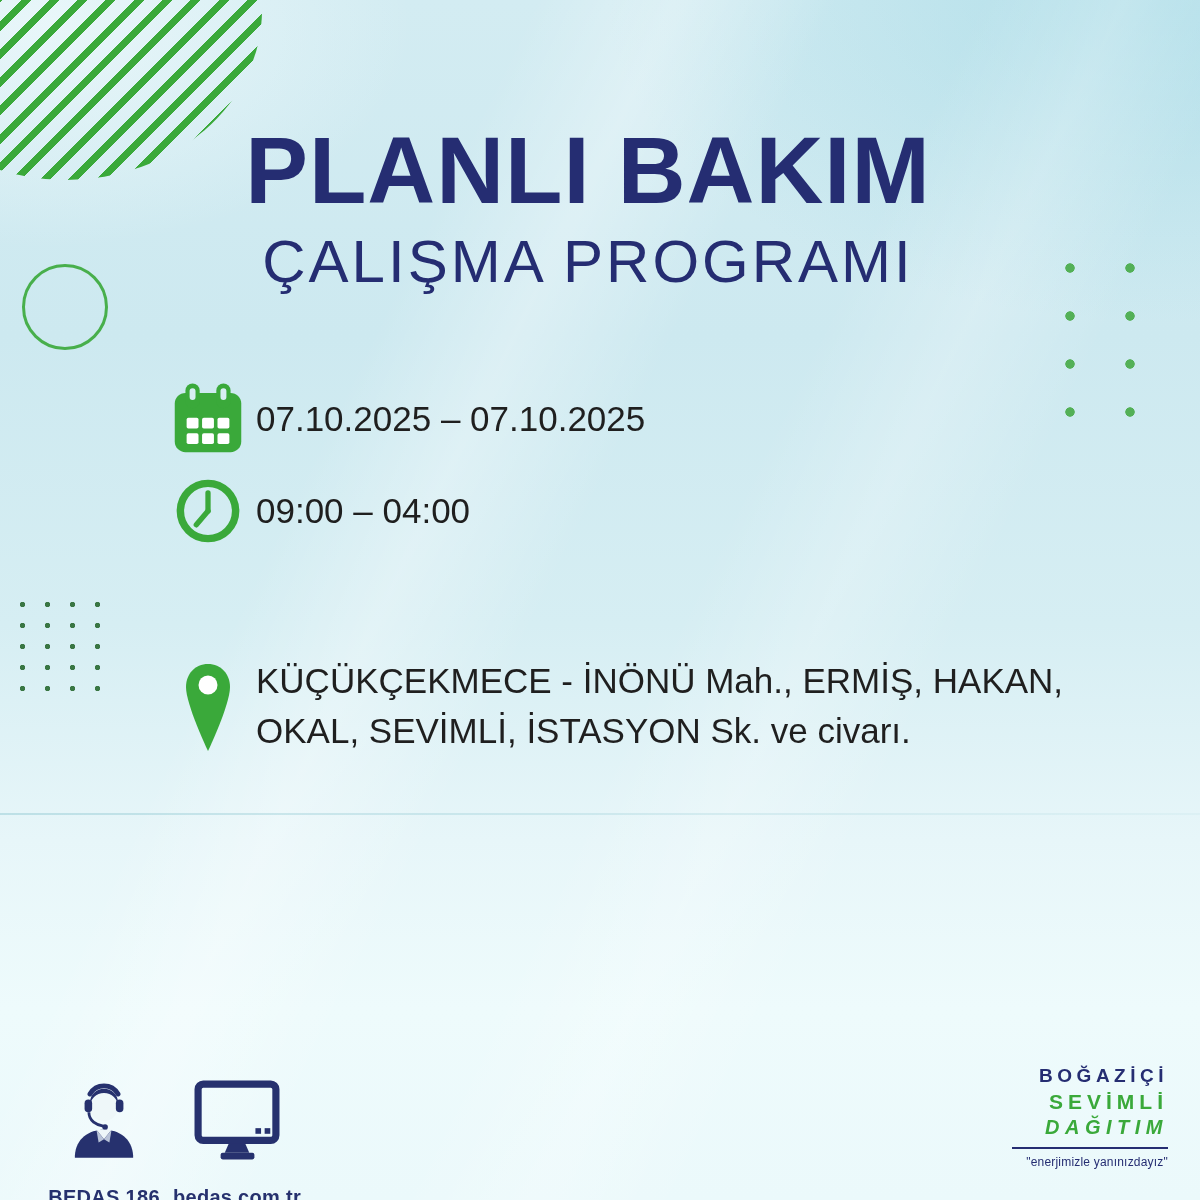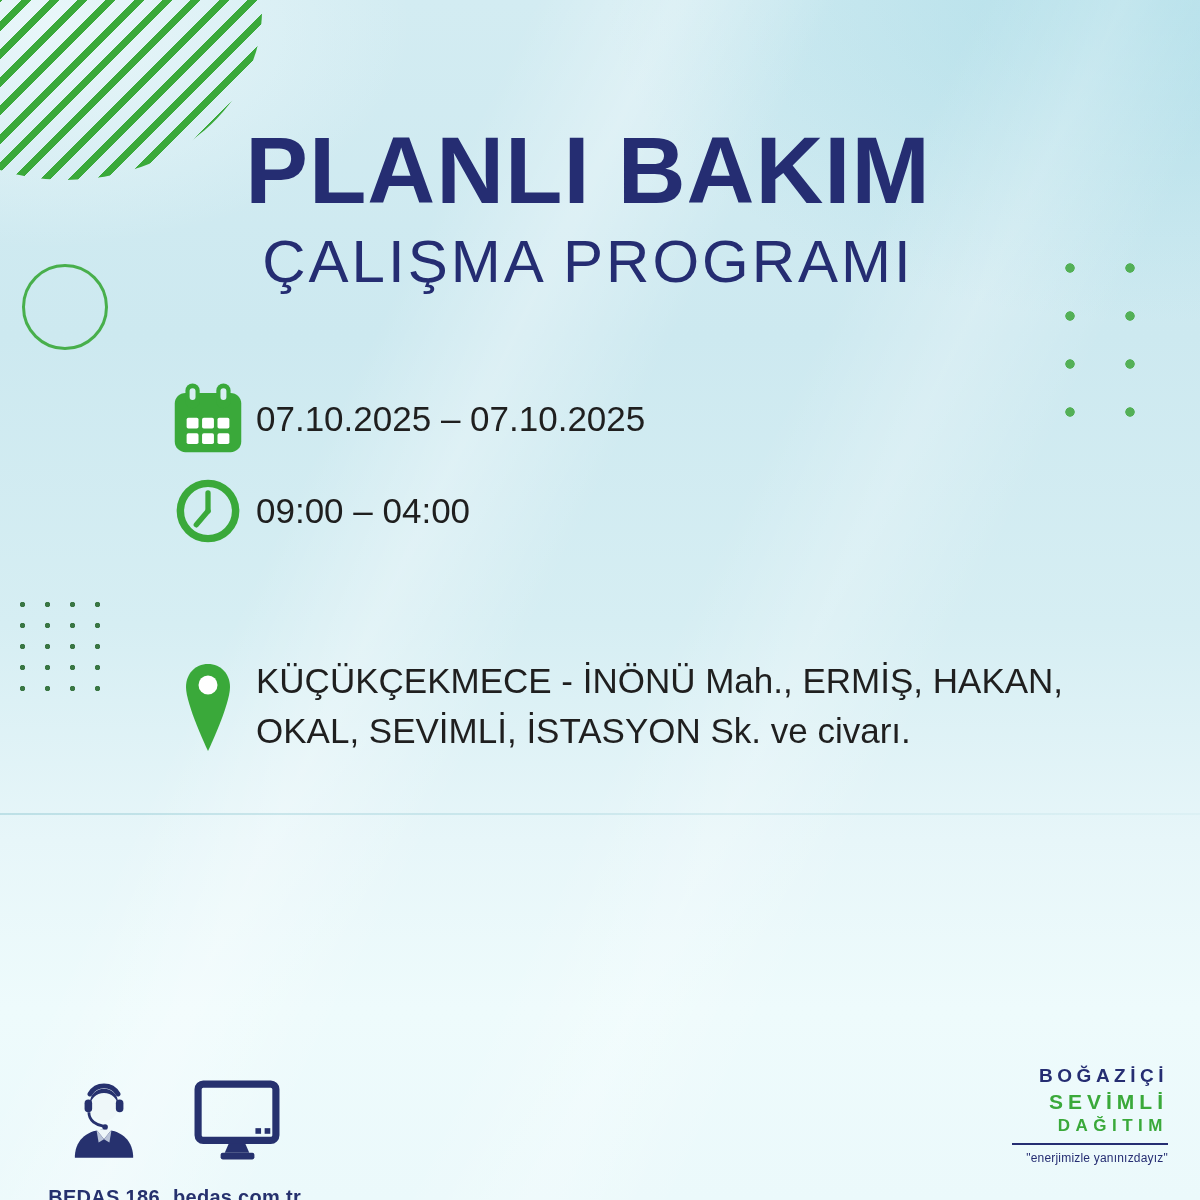--- a/index.html
+++ b/index.html
@@ -52,21 +52,21 @@
   
   .contact{ position:absolute; top:1072px; width:140px; text-align:center; }
   .contact .cicon{ height:90px; display:flex; align-items:flex-end; justify-content:center; }
   .contact .clabel{ margin-top:24px; font-size:20px; font-weight:700; color:#26316e; letter-spacing:0.3px; }
   .contact-1{ left:34px; } .contact-2{ left:167px; } .contact-3{ left:310px; }
 
   
   .brand{ position:absolute; right:32px; top:1064px; width:156px; text-align:right; }
   .brand-l1{ color:#252d72; font-size:19px; font-weight:700; letter-spacing:4.5px; line-height:1.3; }
   .brand-l2{ color:#3aa93a; font-size:21px; font-weight:700; letter-spacing:5px; line-height:1.25; }
-  .brand-l3{ color:#3aa93a; font-size:17px; font-weight:700; letter-spacing:5.5px; line-height:1.25; }
+  .brand-l3{ color:#3aa93a; font-size:20px; font-weight:700; letter-spacing:5.5px; line-height:1.25;font-style:italic; }
   .brand-rule{ height:2px; background:#252d72; margin:7px 0 6px; }
   .brand-tag{ color:#252d72; font-size:12px; letter-spacing:0.2px; }
 </style>
 </head>
 <body>
 
 <div class="canvas">
 
   <div class="streaks"></div>
   <div class="teal-line"></div>

